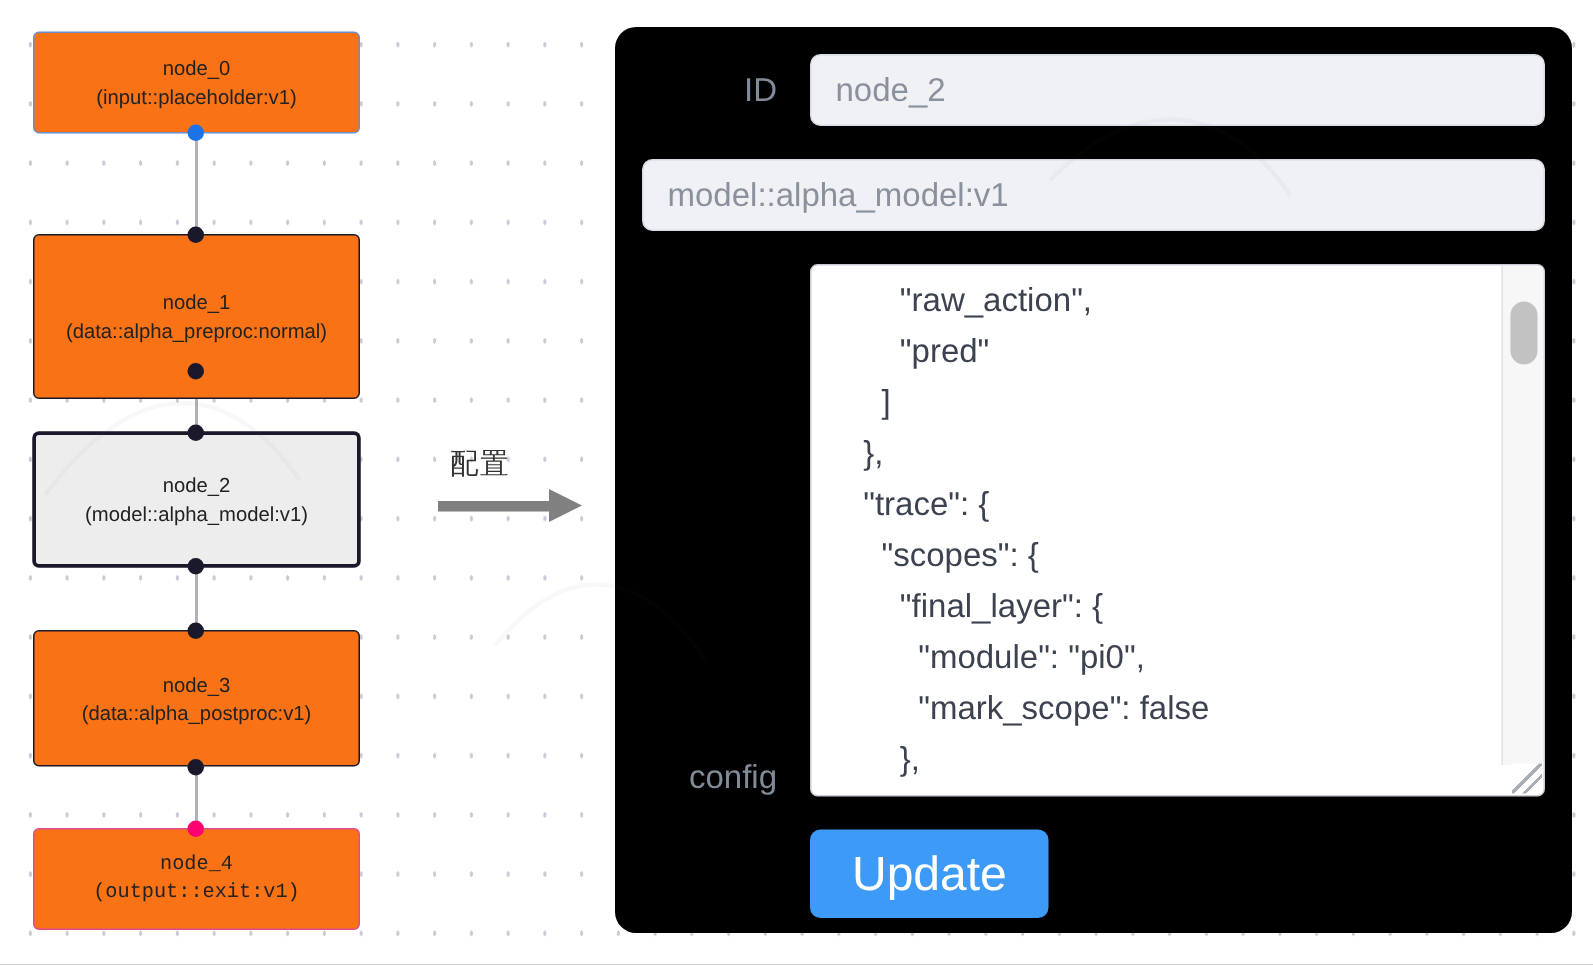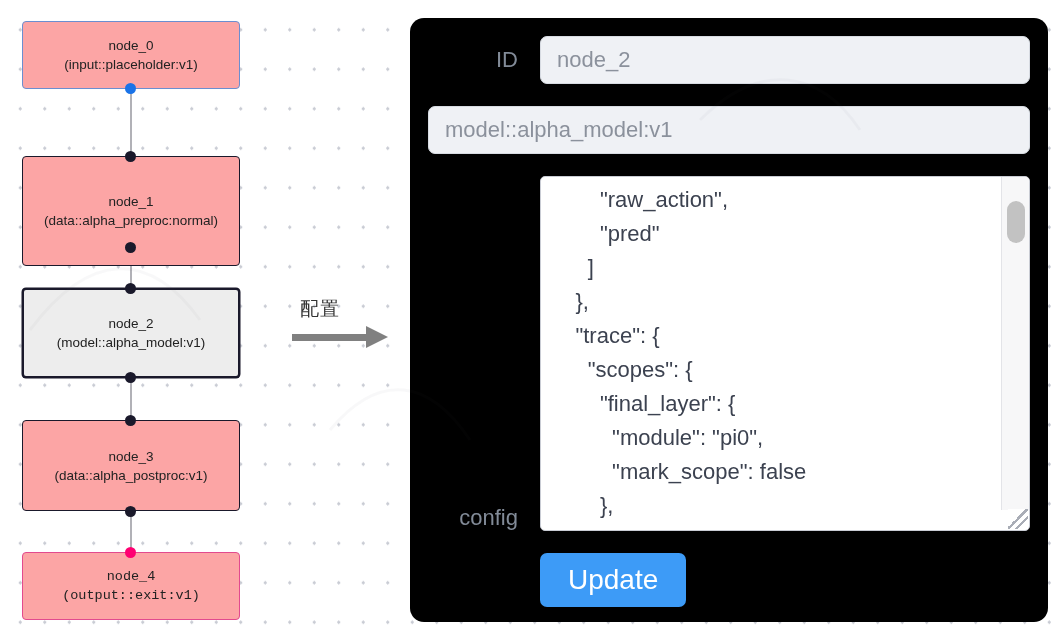--- a/index.html
+++ b/index.html
@@ -47,21 +47,21 @@
     left: 125px;
   }
   .port.blue  { background: #1a73e8; }
   .port.pink  { background: #ff0072; }
 
   .node {
     position: absolute;
     box-sizing: border-box;
     border: 1.5px solid #1a192b;
     border-radius: 4px;
-    background: #fca5a5;
+    background: #f97316;
     color: #222222;
     font-size: 13.5px;
     line-height: 19px;
     text-align: center;
     display: flex;
     align-items: center;
     justify-content: center;
     padding: 2px 6px;
     word-break: break-all;
     left: 22px;
@@ -201,21 +201,21 @@
     margin-left: 112px;
     margin-top: 14px;
   }
   .update-button {
     display: inline-block;
     background: #3d9bf7;
     color: #ffffff;
     border: none;
     border-radius: 7px;
     padding: 11px 28px;
-    font-size: 28px;
+    font-size: 32px;
     font-family: "Liberation Sans", sans-serif;
     cursor: pointer;
   }
 
   
   #watermark {
     position: absolute;
     left: 0; top: 0;
     width: 1062px; height: 643px;
     pointer-events: none;

